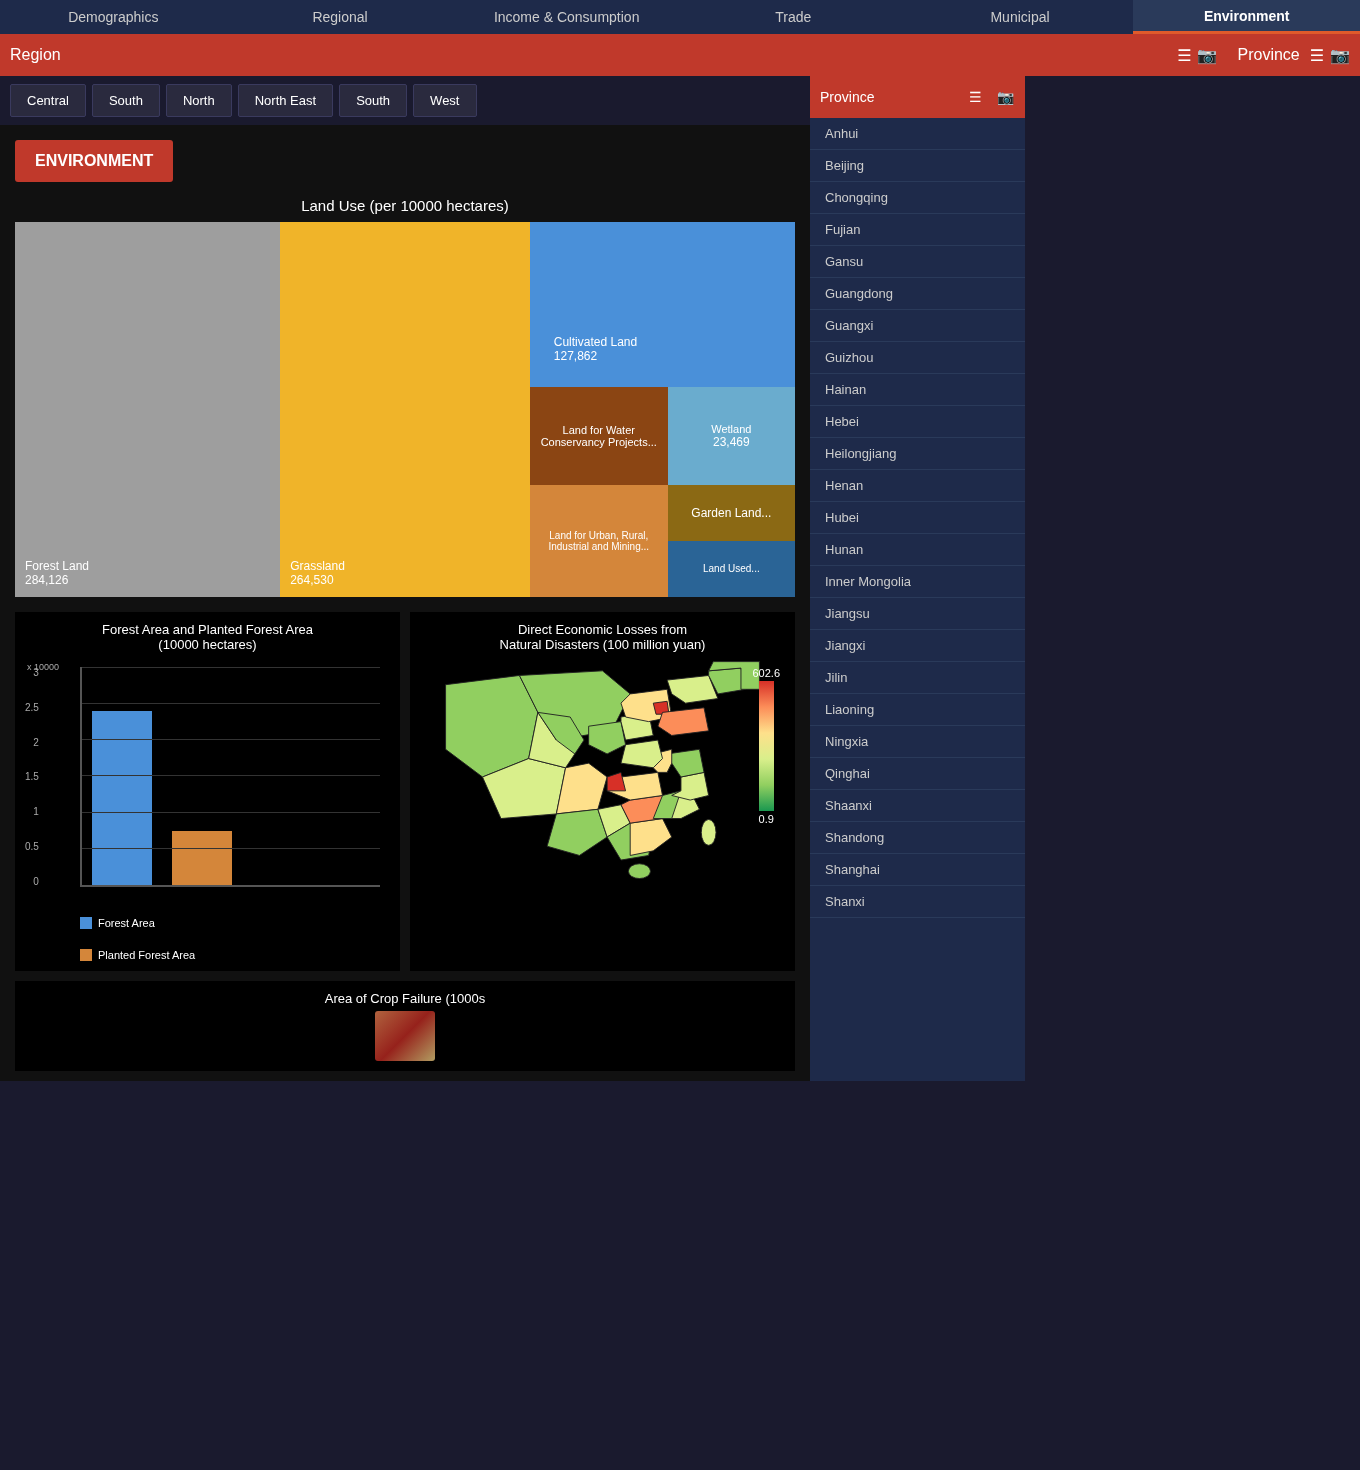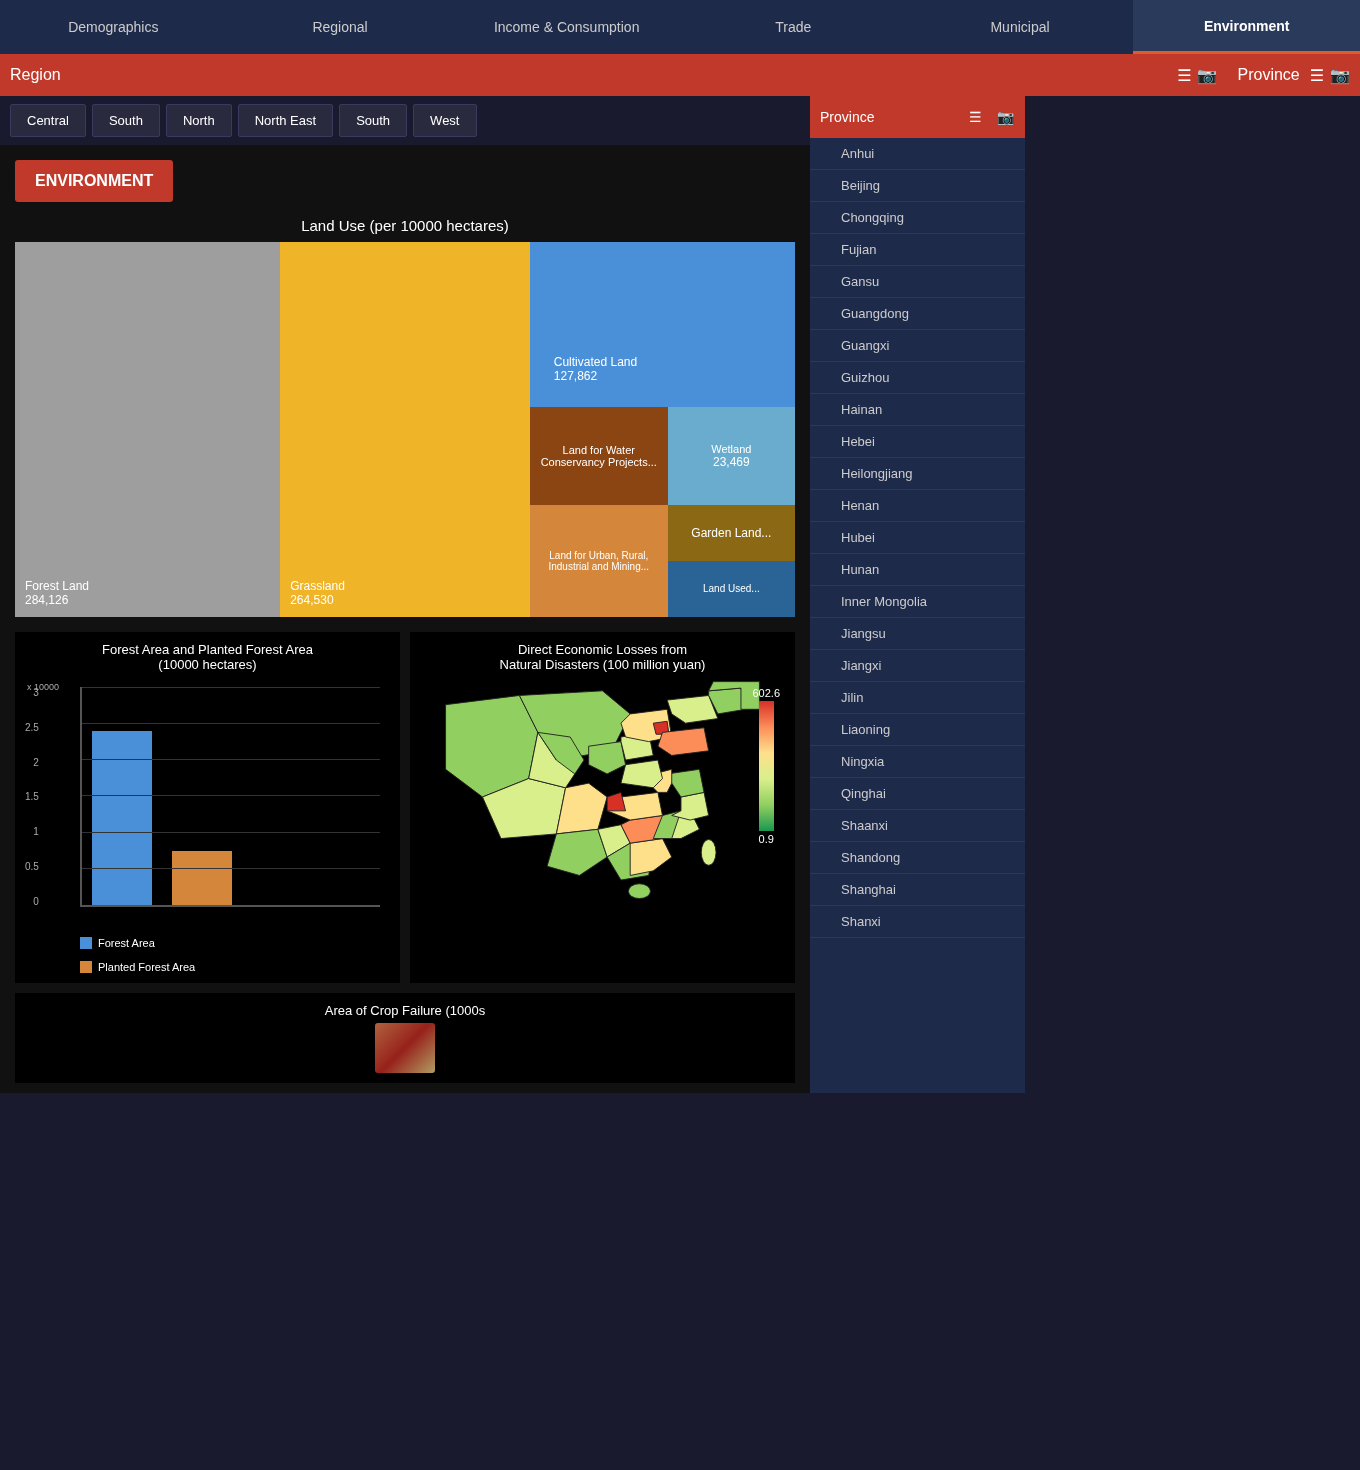--- a/index.html
+++ b/index.html
@@ -1,32 +1,32 @@
 <!DOCTYPE html>
 <html><head>
   <meta charset="utf-8">
   <style>
     * { box-sizing: border-box; margin: 0; padding: 0; }
     body { background: #1a1a2e; font-family: Arial, sans-serif; color: #fff; width: 1360px; min-height: 1470px; overflow-x: hidden; }
 
     
-    .top-nav { display: flex; background: #1e2a4a; height: 54px; align-items: center; }
+    .top-nav { display: flex; background: #1e2a4a; height: 34px; align-items: center; }
     .nav-item { flex: 1; text-align: center; color: #ccc; font-size: 14px; cursor: pointer; padding: 0 8px; height: 100%; display: flex; align-items: center; justify-content: center; }
     .nav-item.active { color: #fff; border-bottom: 3px solid #e05a2b; font-weight: bold; background: #2a3a5a; }
 
     
     .filter-bar { display: flex; background: #c0392b; height: 42px; align-items: center; padding: 0 10px; }
 
     
     .region-tabs { display: flex; background: #1a1a2e; padding: 8px 10px; gap: 6px; }
     .region-tab { background: #2a2a3e; border: 1px solid #3a3a5e; color: #fff; padding: 8px 16px; font-size: 13px; cursor: pointer; border-radius: 2px; }
 
     
     .province-list { list-style: none; }
-    .province-item { padding: 8px 31px; font-size: 13px; color: #ccc; border-bottom: 1px solid #2a3a5a; cursor: pointer; }
+    .province-item { padding: 8px 15px; font-size: 13px; color: #ccc; border-bottom: 1px solid #2a3a5a; cursor: pointer; }
 
     
     .env-header { display: flex; align-items: flex-start; gap: 15px; margin-bottom: 15px; margin-top: 5px; }
     .env-button { background: #c0392b; color: #fff; padding: 12px 20px; font-size: 16px; font-weight: bold; border: none; cursor: pointer; border-radius: 3px; white-space: nowrap; }
     .metrics-row { display: flex; gap: 15px; flex: 1; }
     .metric-card { flex: 1; background: transparent; border: 1px solid #555; }
     .metric-title { background: #e8e8e8; color: #333; text-align: center; padding: 8px; font-size: 13px; font-weight: bold; }
     .metric-value { background: #444; color: #fff; text-align: center; padding: 10px; font-size: 20px; font-weight: bold; }
 
     
@@ -166,21 +166,21 @@
                 <div style="height:1px; background:#333;"></div>
                 <div style="height:1px; background:transparent;"></div>
               </div>
 
               <div style="background:#4a90d9; width:60px; height:80%;"></div>
 
               <div style="background:#d4863a; width:60px; height:25%;"></div>
             </div>
           </div>
 
-          <div style="display:flex; flex-direction:column; gap:12px; margin-left:55px; font-size:11px;">
+          <div style="display:flex; flex-direction:column; gap:20px; margin-left:55px; font-size:11px;">
             <div style="display:flex; align-items:center; gap:6px;">
               <div style="width:12px; height:12px; background:#4a90d9;"></div>
               <span style="color:#fff;">Forest Area</span>
             </div>
             <div style="display:flex; align-items:center; gap:6px;">
               <div style="width:12px; height:12px; background:#d4863a;"></div>
               <span style="color:#fff;">Planted Forest Area</span>
             </div>
           </div>
         </div>

